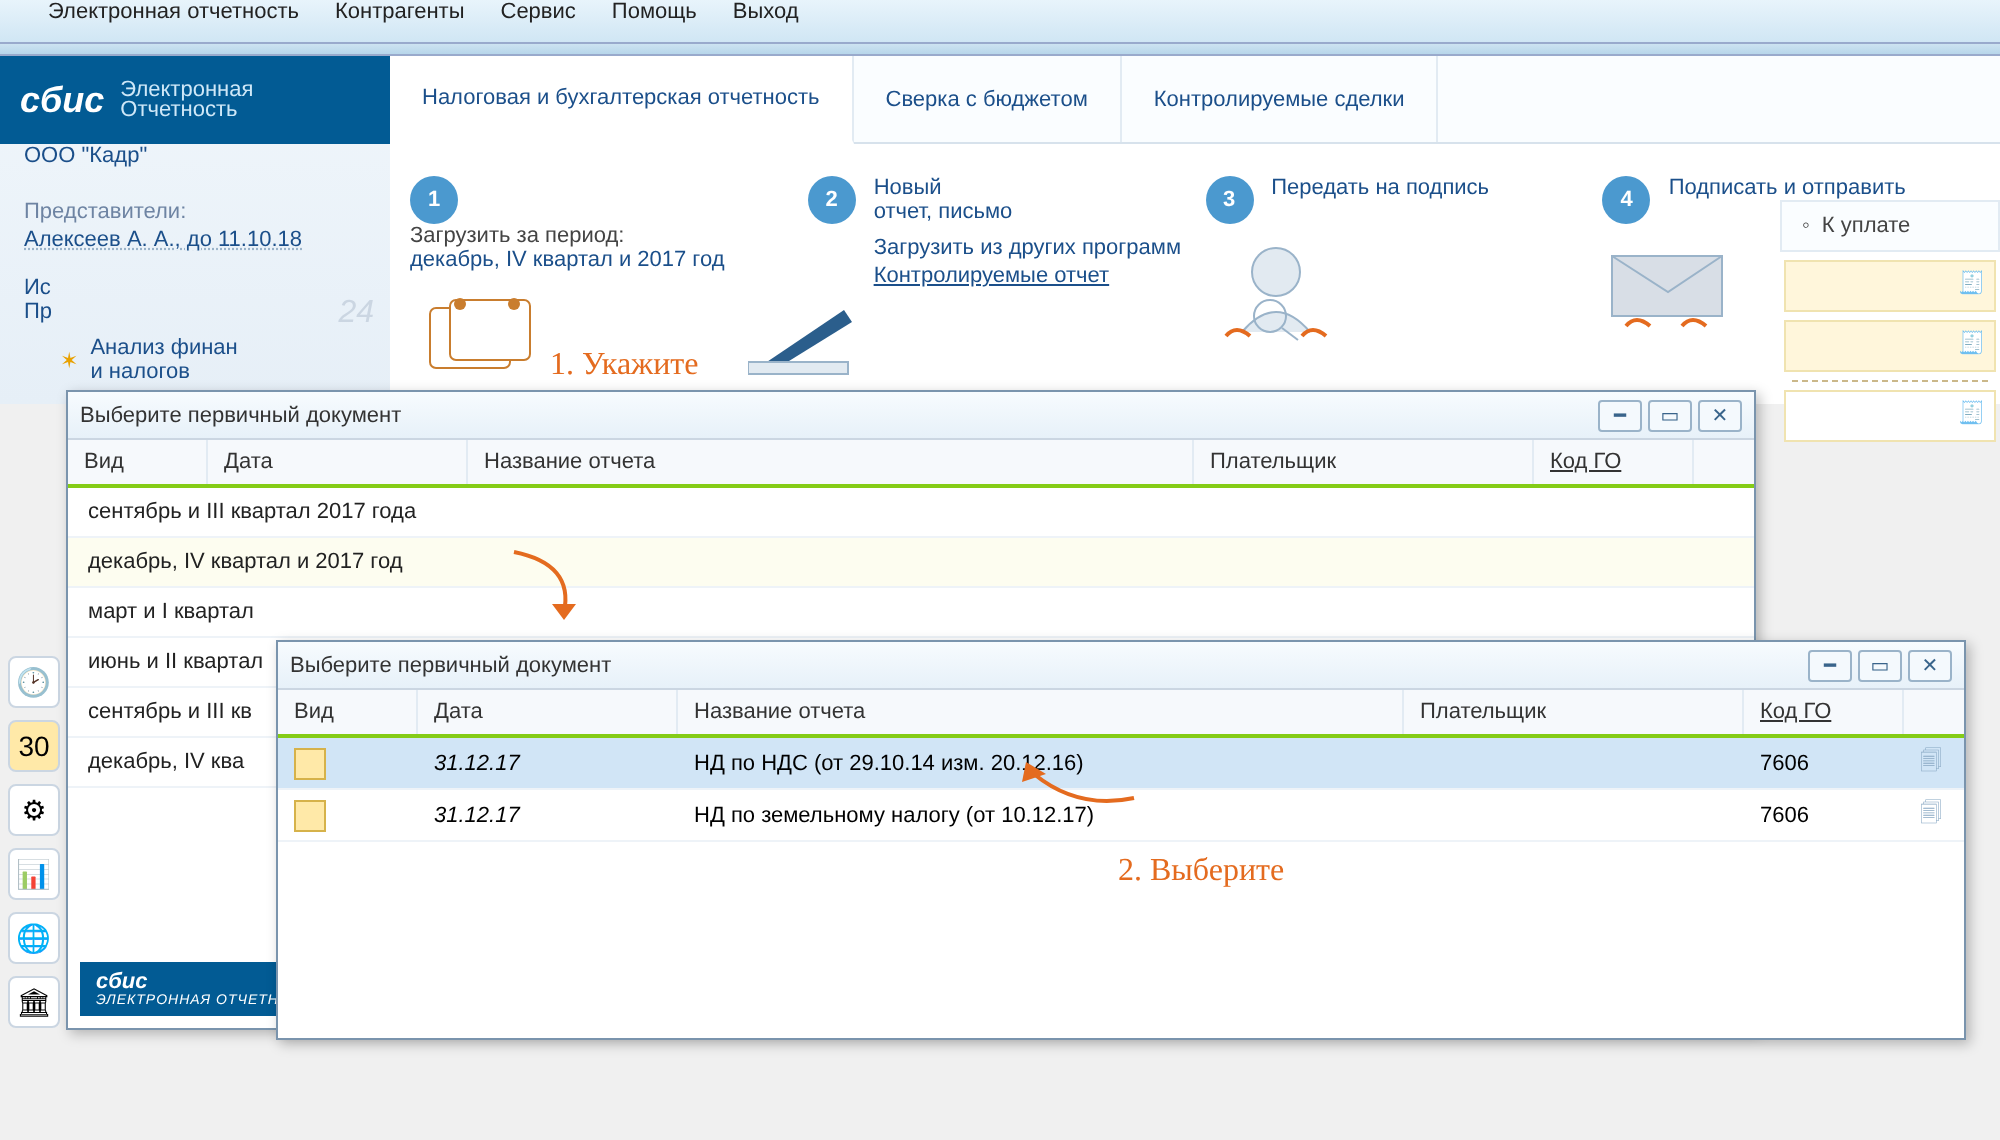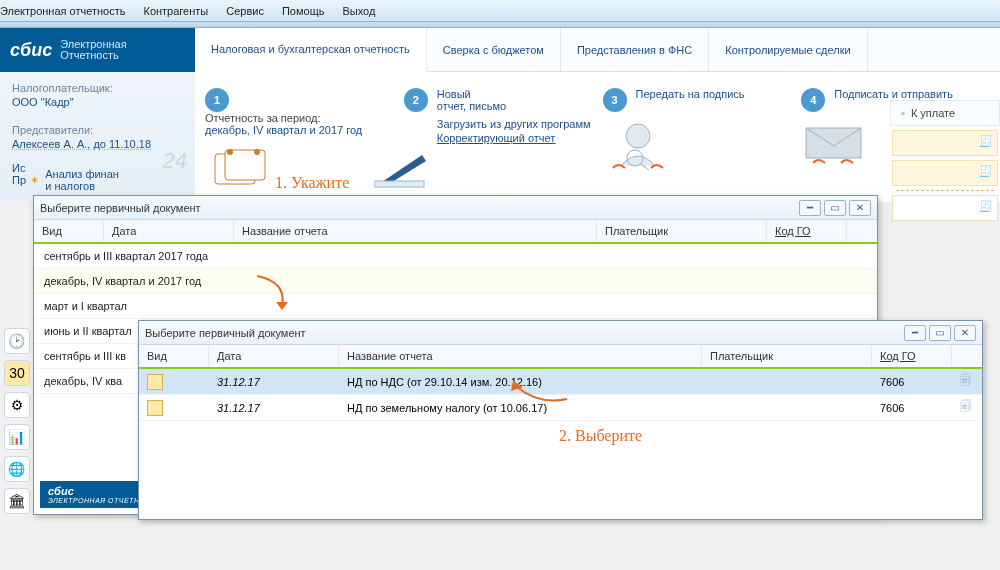--- a/index.html
+++ b/index.html
@@ -1,28 +1,28 @@
 <!DOCTYPE html>
 <html><head>
 <meta charset="utf-8">
 <style>
   * { box-sizing: border-box; margin: 0; padding: 0; font-family: Verdana, Arial, sans-serif; font-size: 11px; }
   body { width: 1000px; height: 570px; overflow: hidden; background: #f0f0f0; position: relative; }
-  .menubar { background: linear-gradient(#e8f4fb, #d0e6f4); height: 22px; display: flex; align-items: center; padding-left: 0; border-bottom: 1px solid #9ac; }
+  .menubar { background: linear-gradient(#e8f4fb, #d0e6f4); height: 22px; display: flex; align-items: flex-start; padding-left: 24px; border-bottom: 1px solid #9ac; }
   .menubar span { margin-right: 18px; color: #222; cursor: default; }
   .topstrip { height: 6px; background: linear-gradient(#cde3f1,#b7d6ea); border-bottom:1px solid #9ac; }
   .main { display: flex; }
   .sidebar { width: 195px; background: linear-gradient(#f0f6fb,#e6eff7); position: relative; }
   .logo-block { background: #025b94; color: #fff; padding: 8px 10px; display:flex; align-items:center; gap:8px; height:44px;}
   .logo-word { font-style: italic; font-weight: bold; font-size: 18px; }
   .logo-sub { font-size: 9px; line-height: 10px; color:#cfe8f8;}
   .side-label { color:#6e84a3; font-size:11px; padding: 10px 12px 2px; }
   .side-value { color:#1b4f8a; font-size:11px; padding: 0 12px 6px;}
   .side-value.link { color:#1b4f8a;}
-  .watermark { position:absolute; right:8px; top:120px; color:#cbd6e2; font-size:22px; font-style:italic;}
+  .watermark { position:absolute; right:8px; top:120px; color:#cbd6e2; font-size:16px; font-style:italic;}
   .side-icons { position:absolute; left:4px; top:300px; display:flex; flex-direction:column; gap:6px;}
   .side-icons div { width:26px; height:26px; background:#fff; border:1px solid #cbd6e2; border-radius:4px; display:flex; align-items:center; justify-content:center; font-size:14px;}
   .side-bottom { position:absolute; left:30px; bottom:10px; display:flex; align-items:center; gap:6px; color:#1b4f8a;}
   .content { flex:1; background:#fff; position:relative;}
   .tabstrip { display:flex; border-bottom:1px solid #d7e2ec; background:#fafdff; height:44px; align-items:stretch;}
   .tab { padding:8px 16px; border-right:1px solid #e2ebf3; color:#1b4f8a; display:flex; align-items:center; }
   .tab.active { background:#fff; border-bottom:2px solid #fff; margin-bottom:-1px;}
   .wizard { display:flex; padding:16px 10px 10px; gap:10px; background:#fff;}
   .step { flex:1; position:relative; }
   .badge { display:inline-flex; width:24px; height:24px; border-radius:50%; background:#4b99cf; color:#fff; align-items:center; justify-content:center; font-weight:bold; margin-right:6px; vertical-align:top;}
@@ -82,21 +82,20 @@
   <span>Выход</span>
 </div>
 <div class="topstrip"></div>
 
 <div class="main">
   <div class="sidebar">
     <div class="logo-block">
       <span class="logo-word">сбис</span>
       <span class="logo-sub"><span>Электронная</span><br><span>Отчетность</span></span>
     </div>
-    <div class="side-label">Налогоплательщик:</div>
     <div class="side-value link">ООО "Кадр"</div>
     <div class="watermark">24</div>
     <div class="side-label">Представители:</div>
     <div class="side-value link" style="text-decoration:underline dotted #9ab3c9;">Алексеев А. А., до 11.10.18</div>
     <div style="padding:6px 12px;">
       <div class="trunc">Ис</div>
       <div class="trunc">Пр</div>
     </div>
     <div class="side-icons">
       <div>🕑</div>
@@ -110,48 +109,47 @@
       <span style="color:#e8a100;">✶</span>
       <span style="white-space:pre-line;">Анализ финан&nbsp;
 и налогов</span>
     </div>
   </div>
 
   <div class="content">
     <div class="tabstrip">
       <div class="tab active">Налоговая и бухгалтерская отчетность</div>
       <div class="tab">Сверка с бюджетом</div>
-      <div class="tab">Представления в ФНС</div>
       <div class="tab">Контролируемые сделки</div>
     </div>
 
     <div class="wizard">
       <div class="step">
         <span class="badge">1</span>
         <div class="step-body">
-          <span class="step-title">Отчетность за период:</span>
+          <span class="step-title">Загрузить за период:</span>
           <span class="step-text" style="color:#1b4f8a;">декабрь, IV квартал и 2017 год</span>
         </div>
         <div class="step-illus">
           <svg width="80" height="50">
               <rect x="10" y="12" width="40" height="30" rx="3" fill="#fff" stroke="#c97d2e"></rect>
               <rect x="20" y="8" width="40" height="30" rx="3" fill="#fff" stroke="#c97d2e"></rect>
               <circle cx="25" cy="10" r="3" fill="#c97d2e"></circle>
               <circle cx="52" cy="10" r="3" fill="#c97d2e"></circle>
             </svg>
         </div>
         <div class="hand" style="left:70px; top:86px;">1. Укажите</div>
       </div>
 
       <div class="step">
         <span class="badge">2</span>
         <div class="step-body">
           <span class="step-text"><span>Новый</span><br><span>отчет, письмо</span></span>
           <span class="step-text" style="margin-top:6px;">Загрузить из других программ</span>
-          <span class="step-link">Корректирующий отчет</span>
+          <span class="step-link">Контролируемые отчет</span>
         </div>
         <div class="step-illus" style="position:absolute; left:-30px; top:50px;">
            <svg width="60" height="40">
               <polygon points="5,35 48,6 52,12 10,38" fill="#2b5e8c"></polygon>
               <rect x="0" y="32" width="50" height="6" fill="#e2eaf1" stroke="#9ab3c9"></rect>
             </svg>
         </div>
       </div>
 
       <div class="step">
@@ -264,21 +262,21 @@
       <div class="cell name">НД по НДС (от 29.10.14 изм. 20.12.16)</div>
       <div class="cell payer"></div>
       <div class="cell code">7606</div>
       <div class="cell gap" style="color:#8aa9c4;">🗐</div>
     </div>
     <div class="data-row">
       <div class="cell vid">
           <span class="docicon"></span>
         </div>
       <div class="cell date">31.12.17</div>
-      <div class="cell name">НД по земельному налогу (от 10.06.17)</div>
+      <div class="cell name">НД по земельному налогу (от 10.12.17)</div>
       <div class="cell payer"></div>
       <div class="cell code">7606</div>
       <div class="cell gap" style="color:#8aa9c4;">🗐</div>
     </div>
   </div>
   <svg style="position:absolute; left:370px; top:56px;" width="60" height="30">
       <path d="M58 22 Q30 28 8 10" fill="none" stroke="#e46b1f" stroke-width="2"></path>
       <polygon points="4,4 2,14 14,10" fill="#e46b1f"></polygon>
     </svg>
   <div class="hand" style="left:420px; top:106px;">2. Выберите</div>

